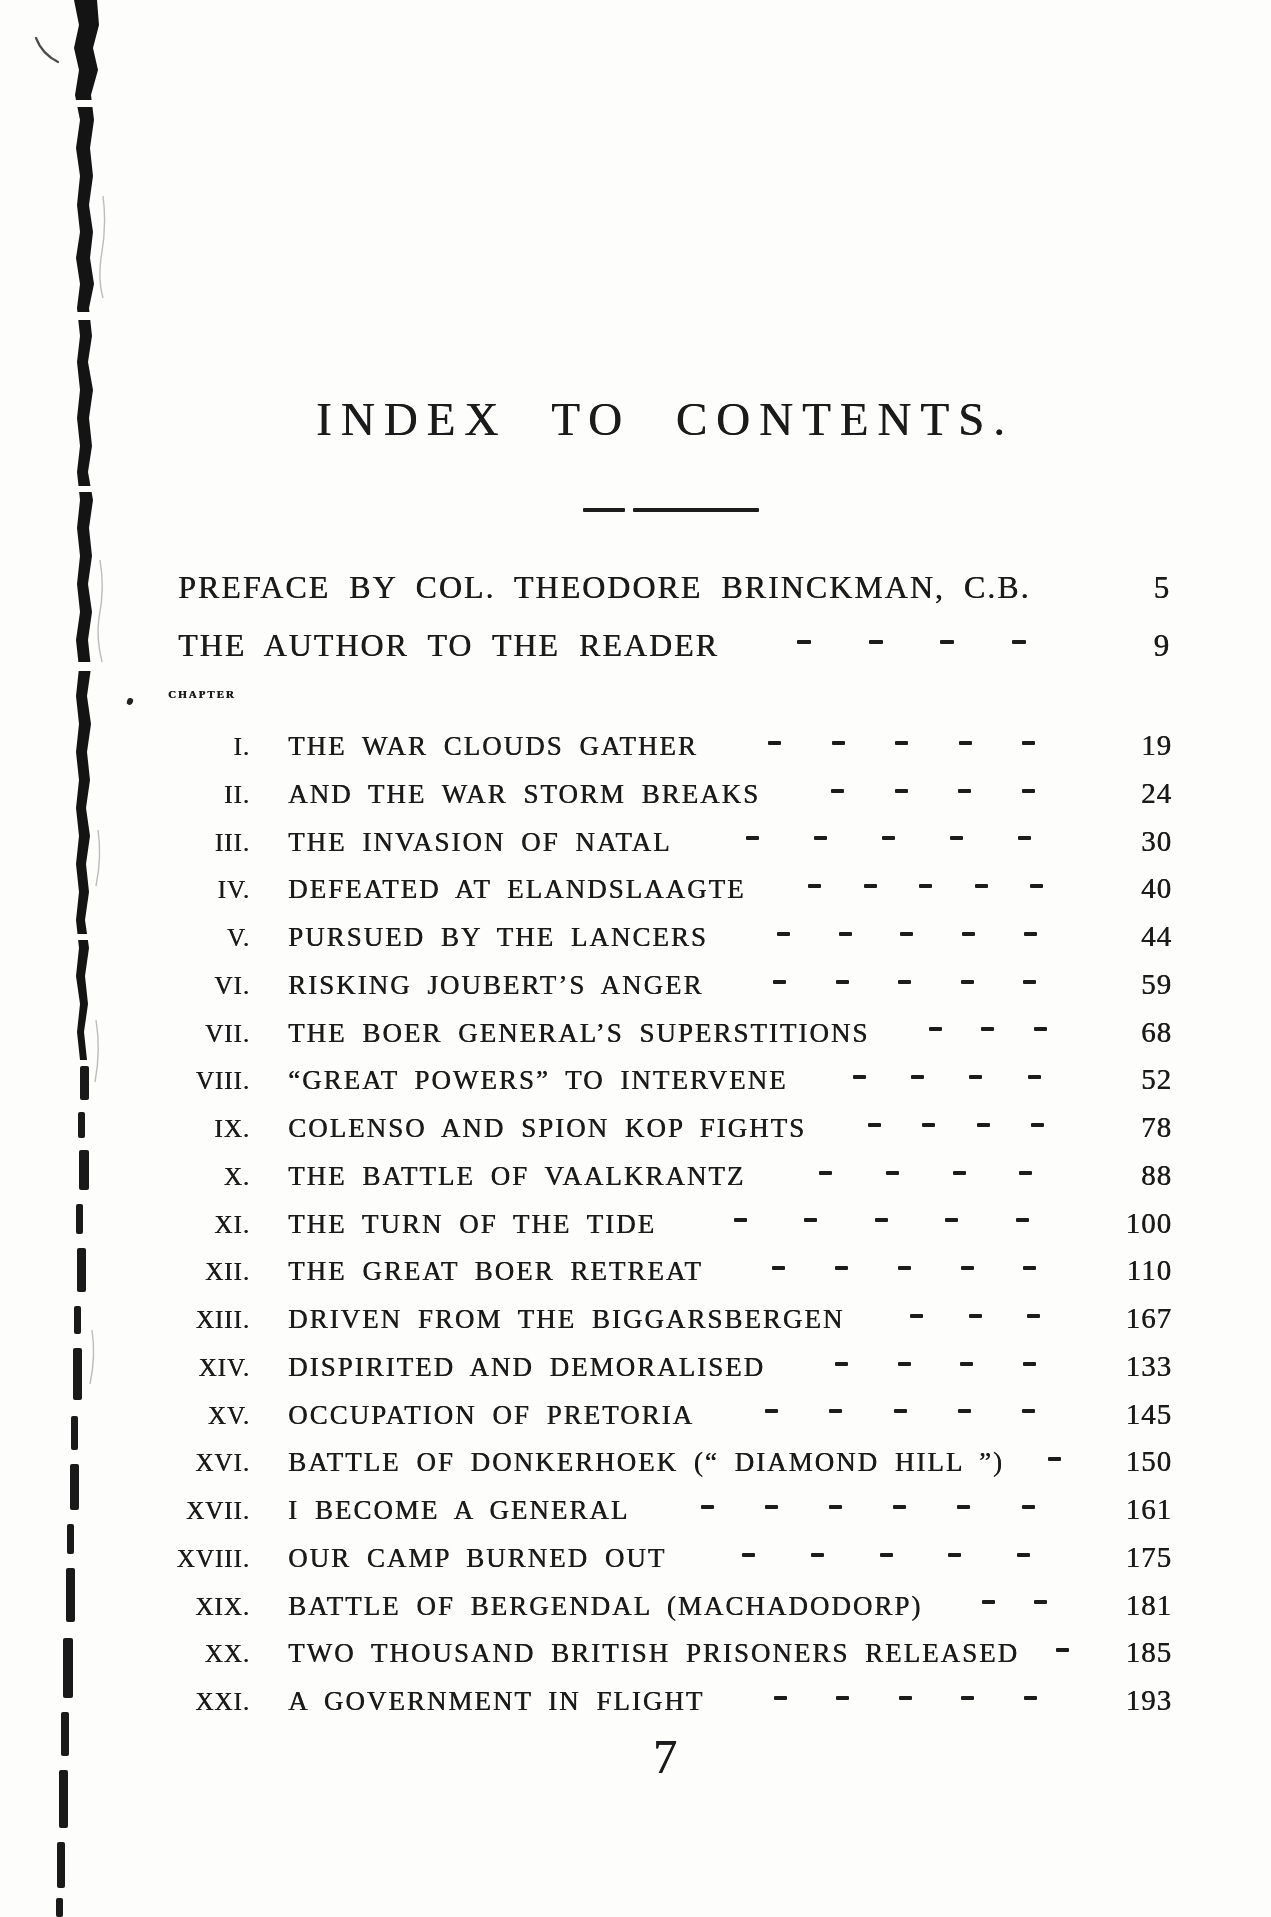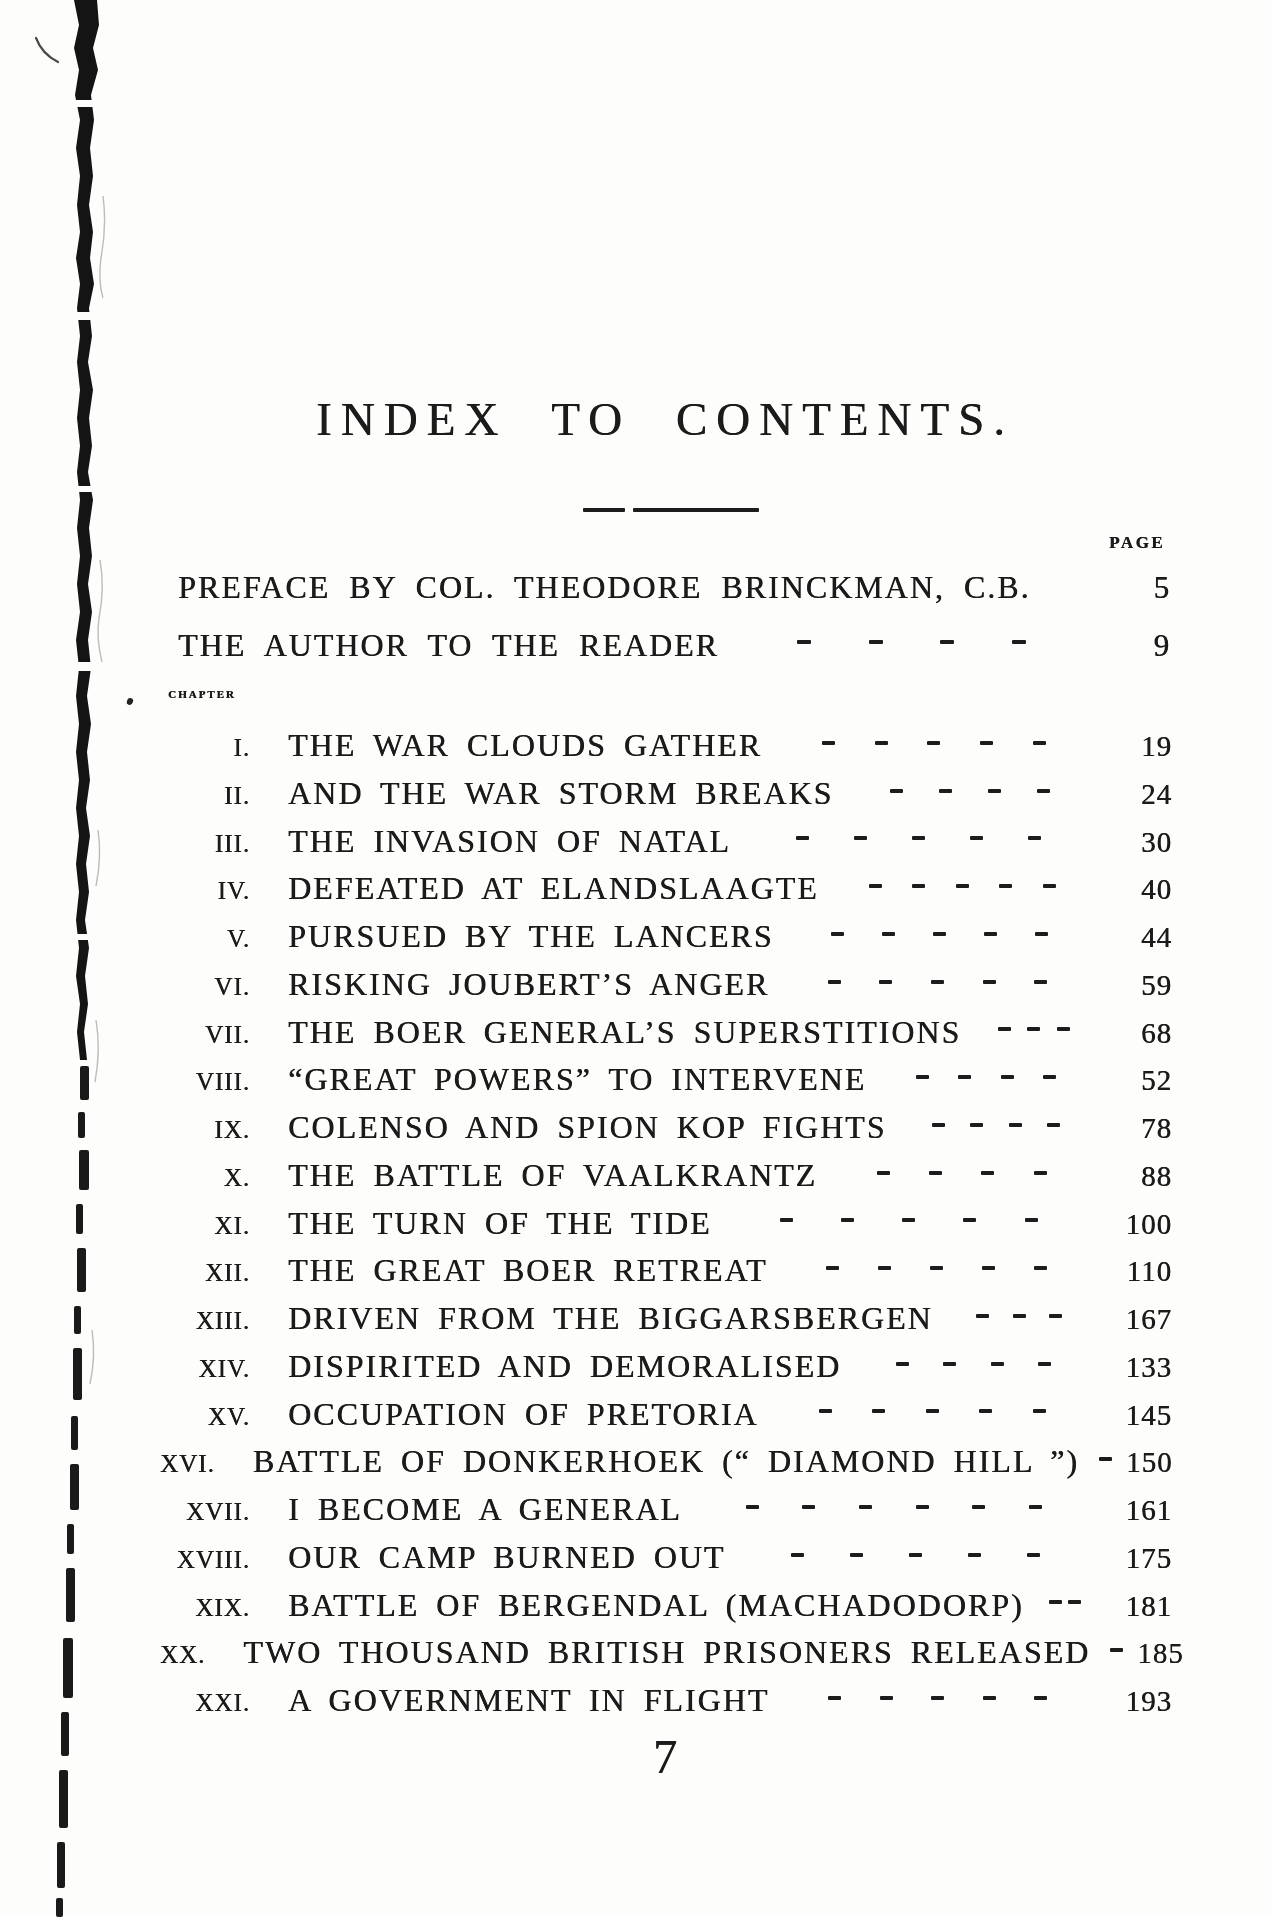--- a/index.html
+++ b/index.html
@@ -46,21 +46,21 @@
     height:47.75px; line-height:47.75px; white-space:nowrap;
   }
   .front-rows .row{ height:58px; line-height:58px; }
 
   .num{
     width:90px; text-align:right;
     font-size:25px; letter-spacing:1px;
   }
   .ctitle{
     margin-left:38px;
-    font-size:32px; letter-spacing:2px; word-spacing:7px;
+    font-size:27px; letter-spacing:2px; word-spacing:7px;
   }
   .front-rows .ctitle{
     margin-left:18px; font-size:32px; letter-spacing:2px; word-spacing:9px;
   }
   .leader{
     flex:1; align-self:center;
     display:flex; justify-content:space-evenly; align-items:center;
     margin:0 14px 0 20px; height:100%;
   }
   .dash{
@@ -141,21 +141,20 @@
 
   <div class="speck" style="left:127px; top:698px;"></div>
 
   <div class="doc-title ink">INDEX TO CONTENTS.</div>
 
   <div class="title-rule">
     <span class="seg1"></span>
     <span class="seg2"></span>
   </div>
 
-  <div class="page-col-label ink">PAGE</div>
 
   <div class="front-rows">
       <div class="row ink">
 
     <span class="ctitle">PREFACE BY COL. THEODORE BRINCKMAN, C.B.</span>
     <span class="leader"></span>
     <span class="pageno">5</span>
   </div>
       <div class="row ink">
 

